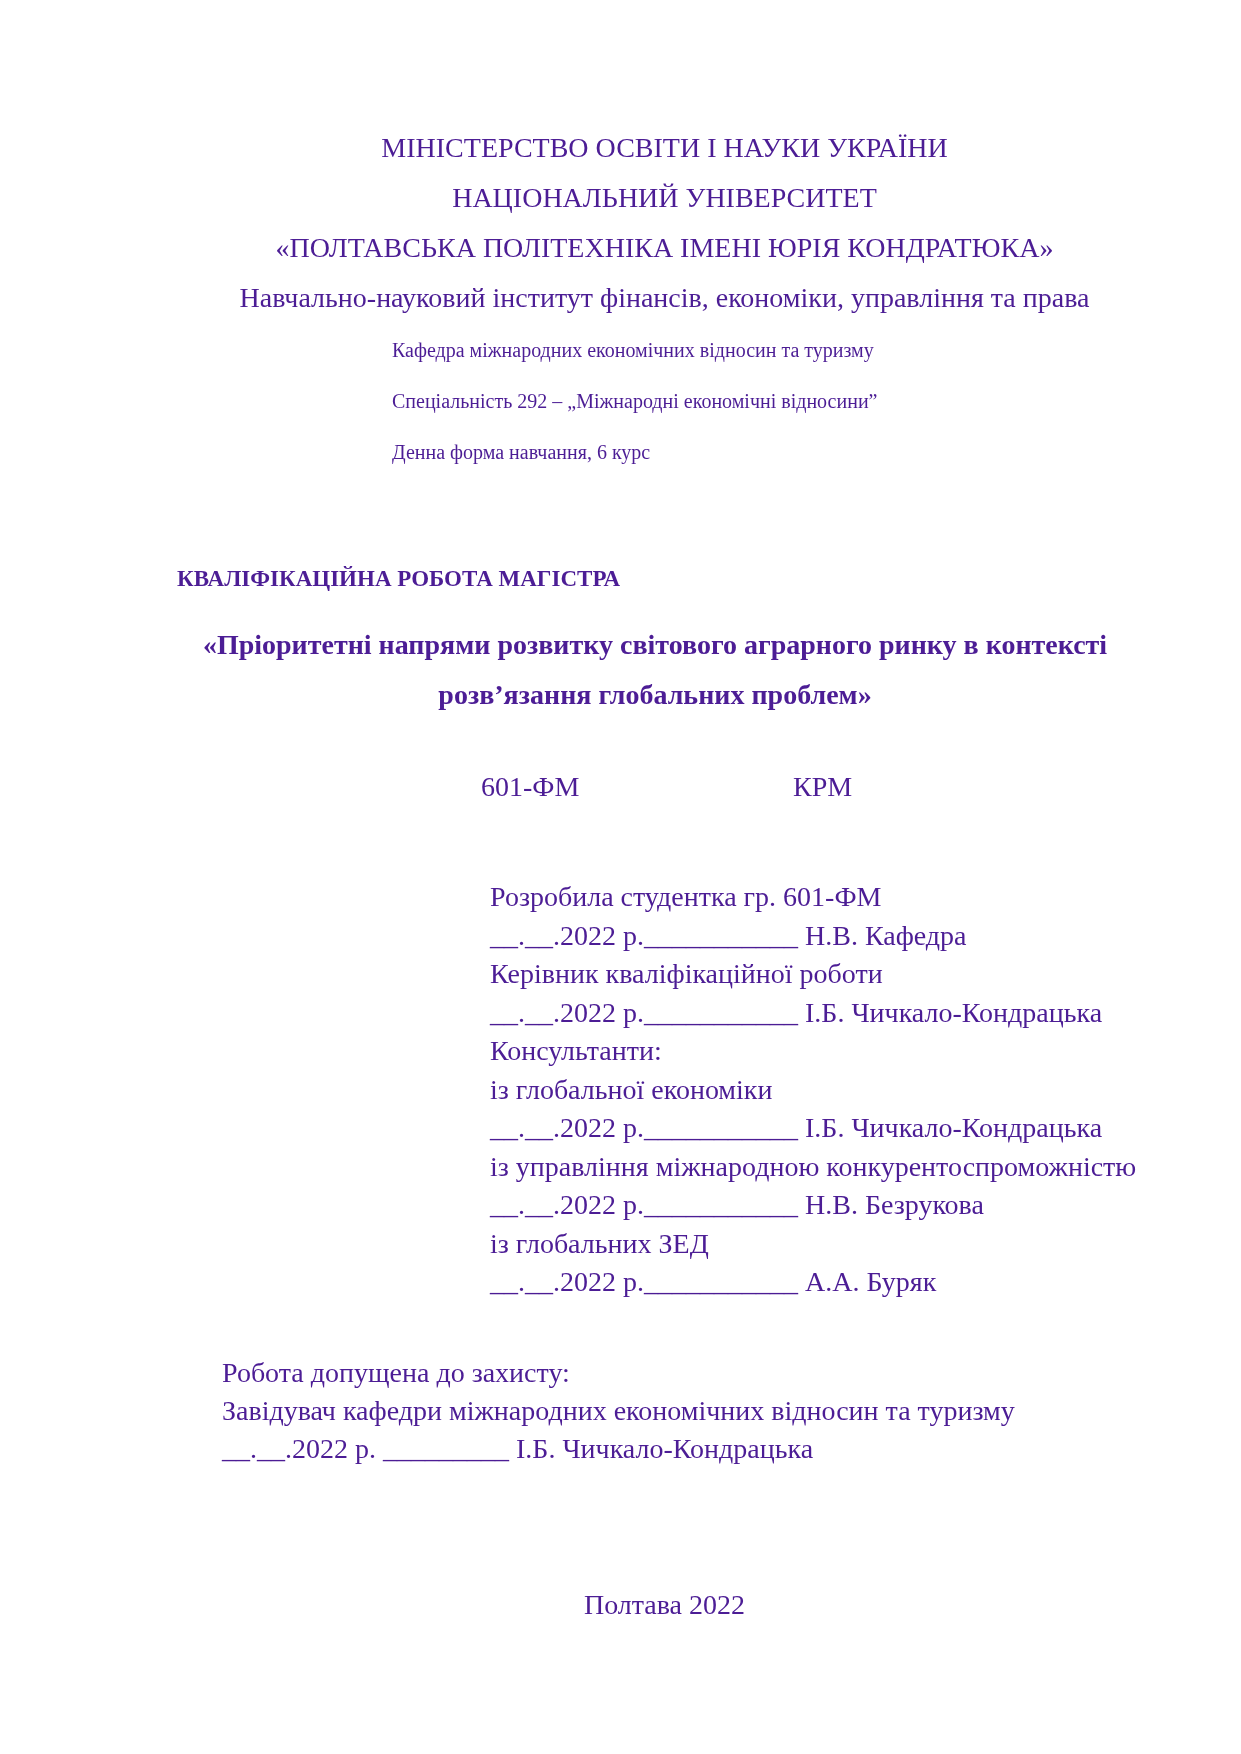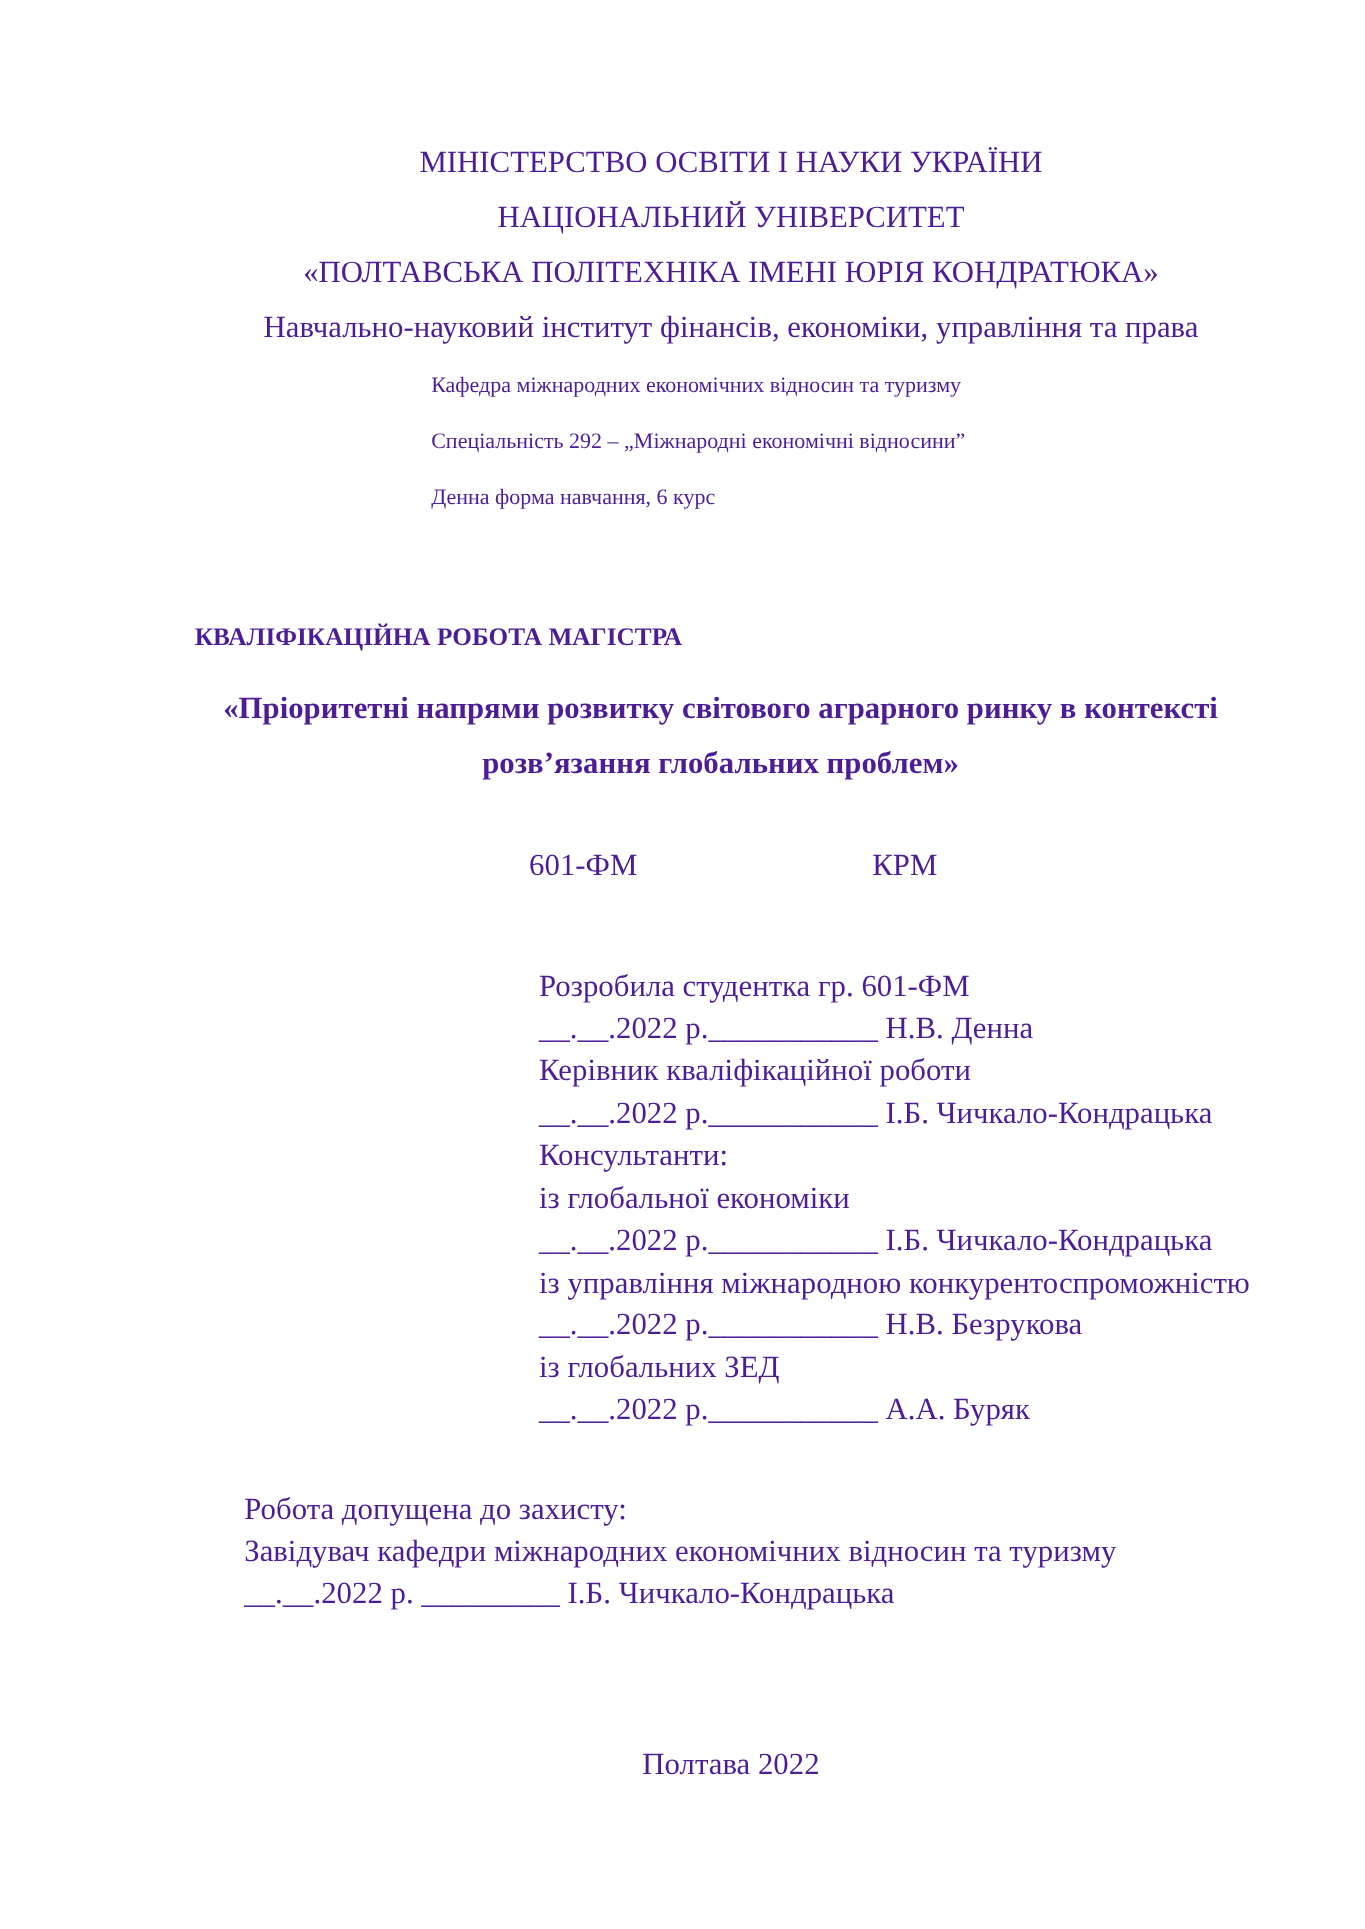--- a/index.html
+++ b/index.html
@@ -142,21 +142,21 @@
     <div>розв’язання глобальних проблем»</div>
   </div>
 
   <div class="codes-row">
     <span class="group-code">601-ФМ</span>
     <span class="work-code">КРМ</span>
   </div>
 
   <div class="signature-block">
     <div>Розробила студентка гр. 601-ФМ</div>
-    <div>__.__.2022 р.___________ Н.В. Денна</div>
+    <div>__.__.2022 р.___________ Н.В. Кафедра</div>
     <div>Керівник кваліфікаційної роботи</div>
     <div>__.__.2022 р.___________ І.Б. Чичкало-Кондрацька</div>
     <div>Консультанти:</div>
     <div>із глобальної економіки</div>
     <div>__.__.2022 р.___________ І.Б. Чичкало-Кондрацька</div>
     <div>із управління міжнародною конкурентоспроможністю</div>
     <div>__.__.2022 р.___________ Н.В. Безрукова</div>
     <div>із глобальних ЗЕД</div>
     <div>__.__.2022 р.___________ А.А. Буряк</div>
   </div>

